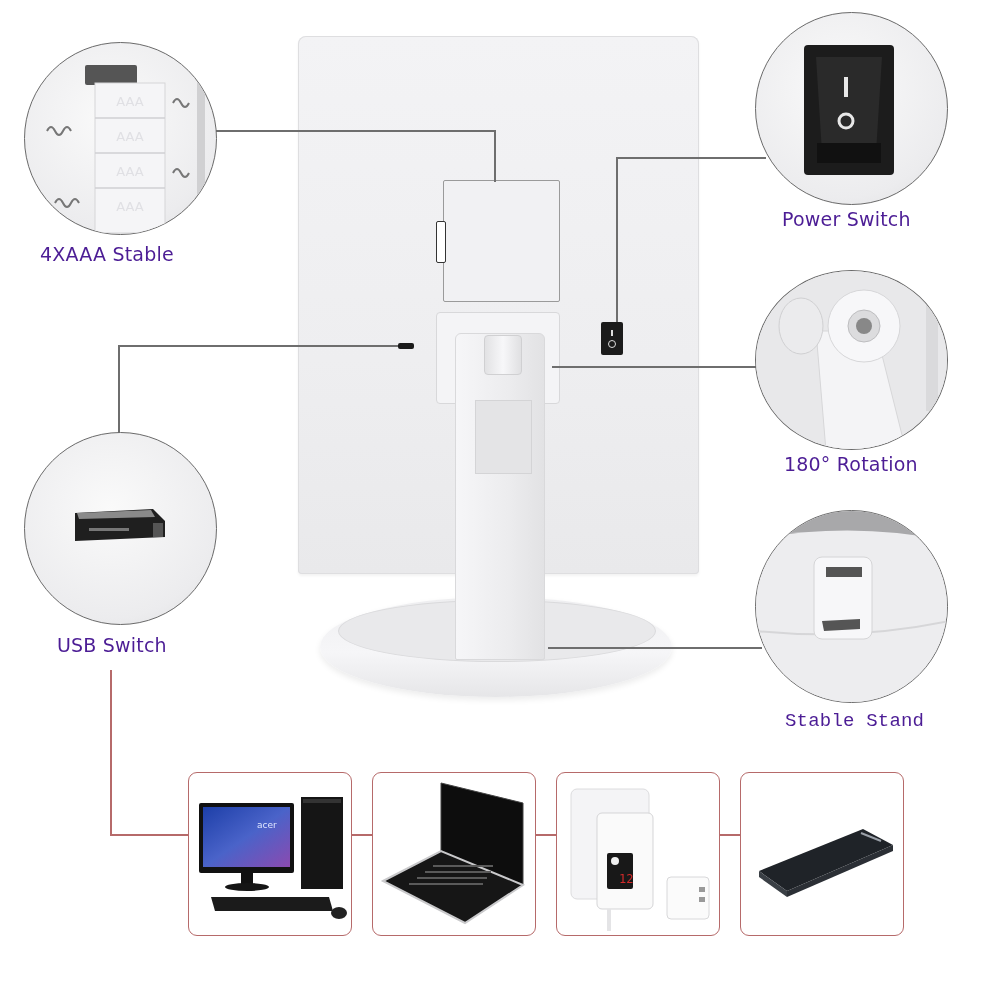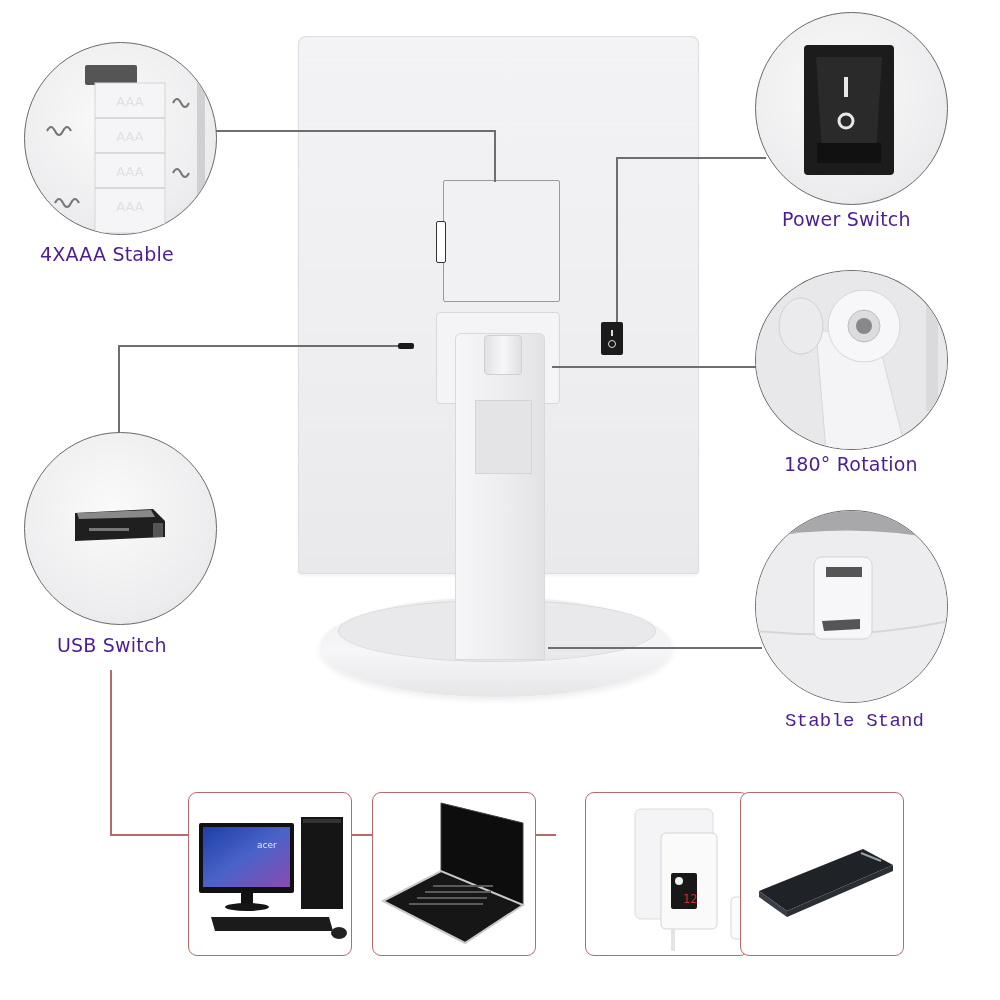--- a/index.html
+++ b/index.html
@@ -16,21 +16,21 @@
   .switch-small{position:absolute;left:601px;top:322px;width:22px;height:33px;background:#1b1b1b;border-radius:2px;}
   .switch-small::before{content:"";position:absolute;left:10px;top:8px;width:2px;height:6px;background:#ddd;}
   .switch-small::after{content:"";position:absolute;left:7px;top:18px;width:6px;height:6px;border:1.5px solid #ddd;border-radius:50%;}
   .hinge-plate{position:absolute;left:436px;top:312px;width:122px;height:90px;background:#f4f4f6;border:1px solid #d8d8da;border-radius:4px;}
   .arm{position:absolute;left:455px;top:333px;width:88px;height:325px;background:linear-gradient(90deg,#f6f6f8 0%,#ececee 60%,#e2e2e4 100%);border:1px solid #d9d9db;border-radius:6px 6px 2px 2px;}
   .arm-slot{position:absolute;left:475px;top:400px;width:55px;height:72px;background:#e4e4e6;border:1px solid #d4d4d6;}
   .hinge-roll{position:absolute;left:484px;top:335px;width:36px;height:38px;background:linear-gradient(90deg,#e2e2e4,#f7f7f9,#e0e0e2);border-radius:4px;border:1px solid #d0d0d2;}
   .base{position:absolute;left:320px;top:597px;width:352px;height:100px;border-radius:50%;background:linear-gradient(180deg,#eeeef0 0%,#f6f6f8 55%,#e6e6e8 100%);box-shadow:0 3px 6px rgba(0,0,0,0.08);}
   .base-top{position:absolute;left:338px;top:600px;width:316px;height:60px;border-radius:50%;background:#e9e9eb;border:1px solid #dadadc;}
   
-  .card{position:absolute;top:772px;width:164px;height:164px;border:1.5px solid #b66a6a;border-radius:9px;background:#fff;box-sizing:border-box;overflow:hidden;margin-top:20px;}
+  .card{position:absolute;top:772px;width:164px;height:164px;border:1.5px solid #b66a6a;border-radius:9px;background:#fff;box-sizing:border-box;overflow:hidden;}
 </style>
 </head>
 <body>
 
 <div class="mirror-back"></div>
 <div class="battery-door"></div>
 <div class="battery-latch"></div>
 <div class="usb-port"></div>
 <div class="switch-small"></div>
 <div class="base"></div>
@@ -156,21 +156,21 @@
     <path d="M10 108 L68 78 L150 112 L92 150 Z" fill="#161616" stroke="#c9c9cb" stroke-width="2"></path>
     <g fill="#5a5a5a">
       <rect x="60" y="92" width="60" height="2"></rect>
         <rect x="52" y="98" width="66" height="2"></rect>
         <rect x="44" y="104" width="70" height="2"></rect>
         <rect x="36" y="110" width="74" height="2"></rect>
     </g>
   </svg>
 </div>
 
-<div class="card" style="left:585px;padding-left:35px;">
+<div class="card" style="left:556px;">
   <svg width="164" height="164" viewBox="0 0 164 164">
     <rect x="14" y="16" width="78" height="110" rx="6" fill="#f4f4f6" stroke="#dcdcde"></rect>
     <rect x="40" y="40" width="56" height="96" rx="5" fill="#fafafa" stroke="#d5d5d7"></rect>
     <rect x="50" y="80" width="26" height="36" rx="2" fill="#181818"></rect>
     <circle cx="58" cy="88" r="4" fill="#f0f0f0"></circle>
     <text x="62" y="110" font-size="12" fill="#d12a2a" font-family="DejaVu Sans Mono, monospace">12</text>
     <path d="M52 136 L52 158" stroke="#e4e4e6" stroke-width="4"></path>
     <rect x="110" y="104" width="42" height="42" rx="4" fill="#fbfbfb" stroke="#d8d8da"></rect>
     <rect x="142" y="114" width="6" height="5" fill="#999"></rect>
     <rect x="142" y="124" width="6" height="5" fill="#999"></rect>

